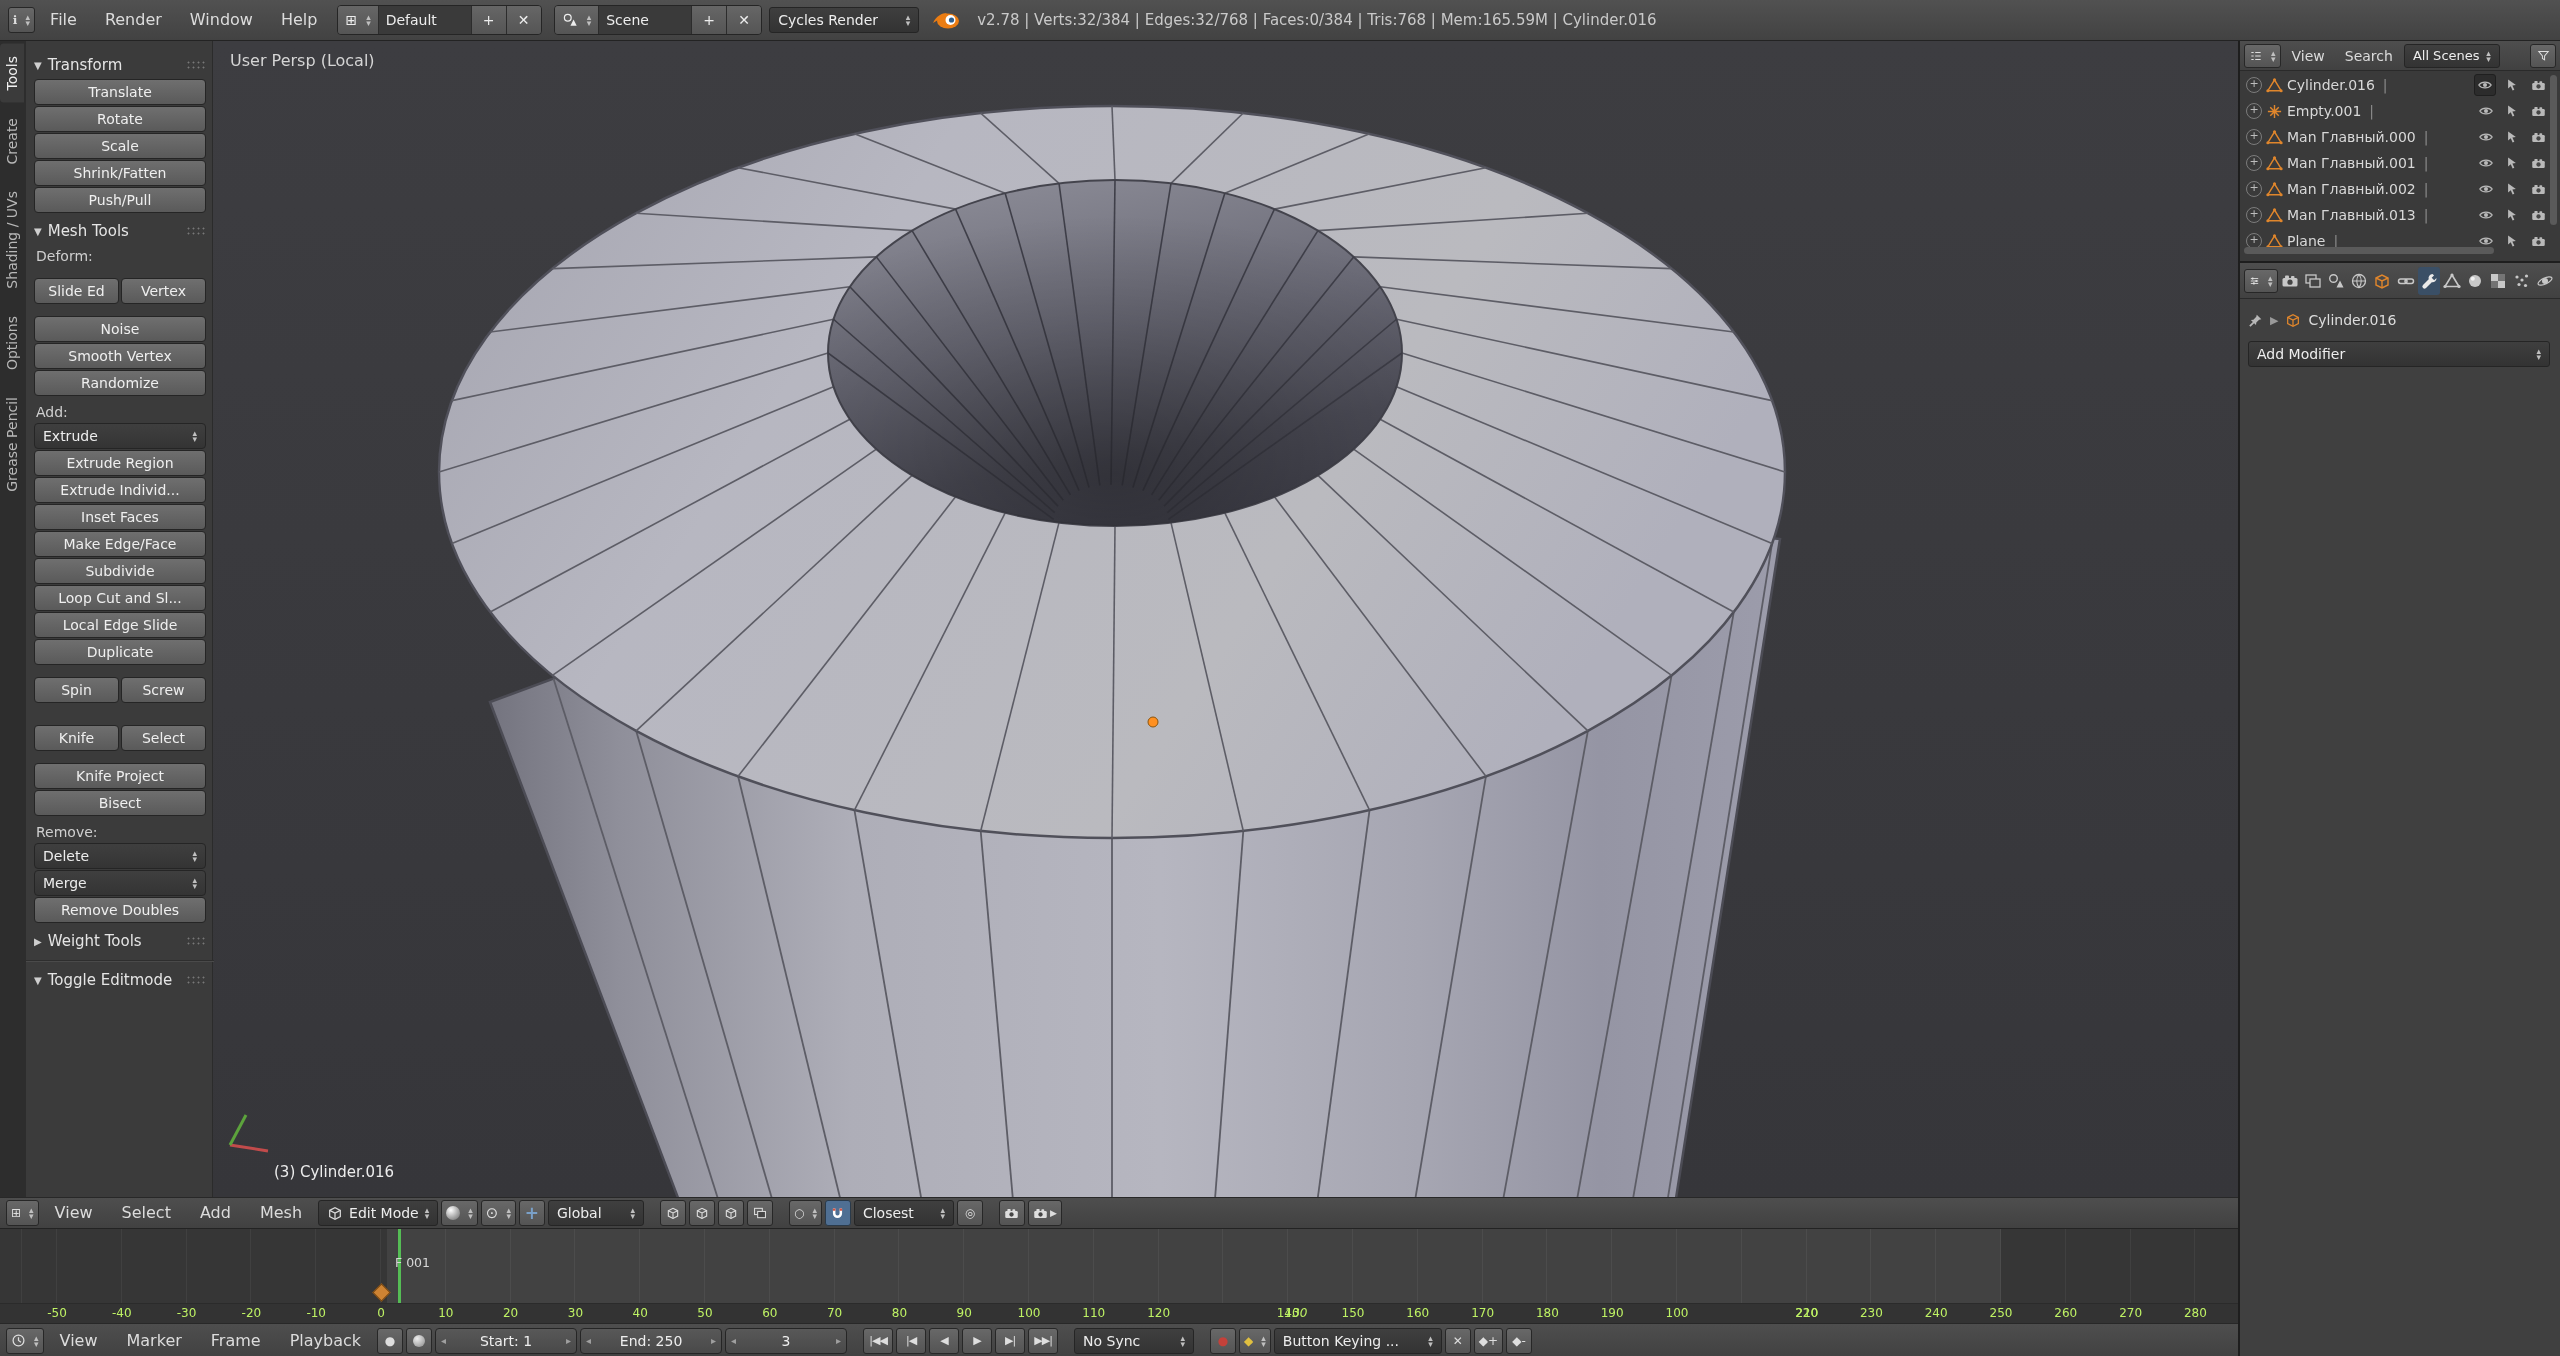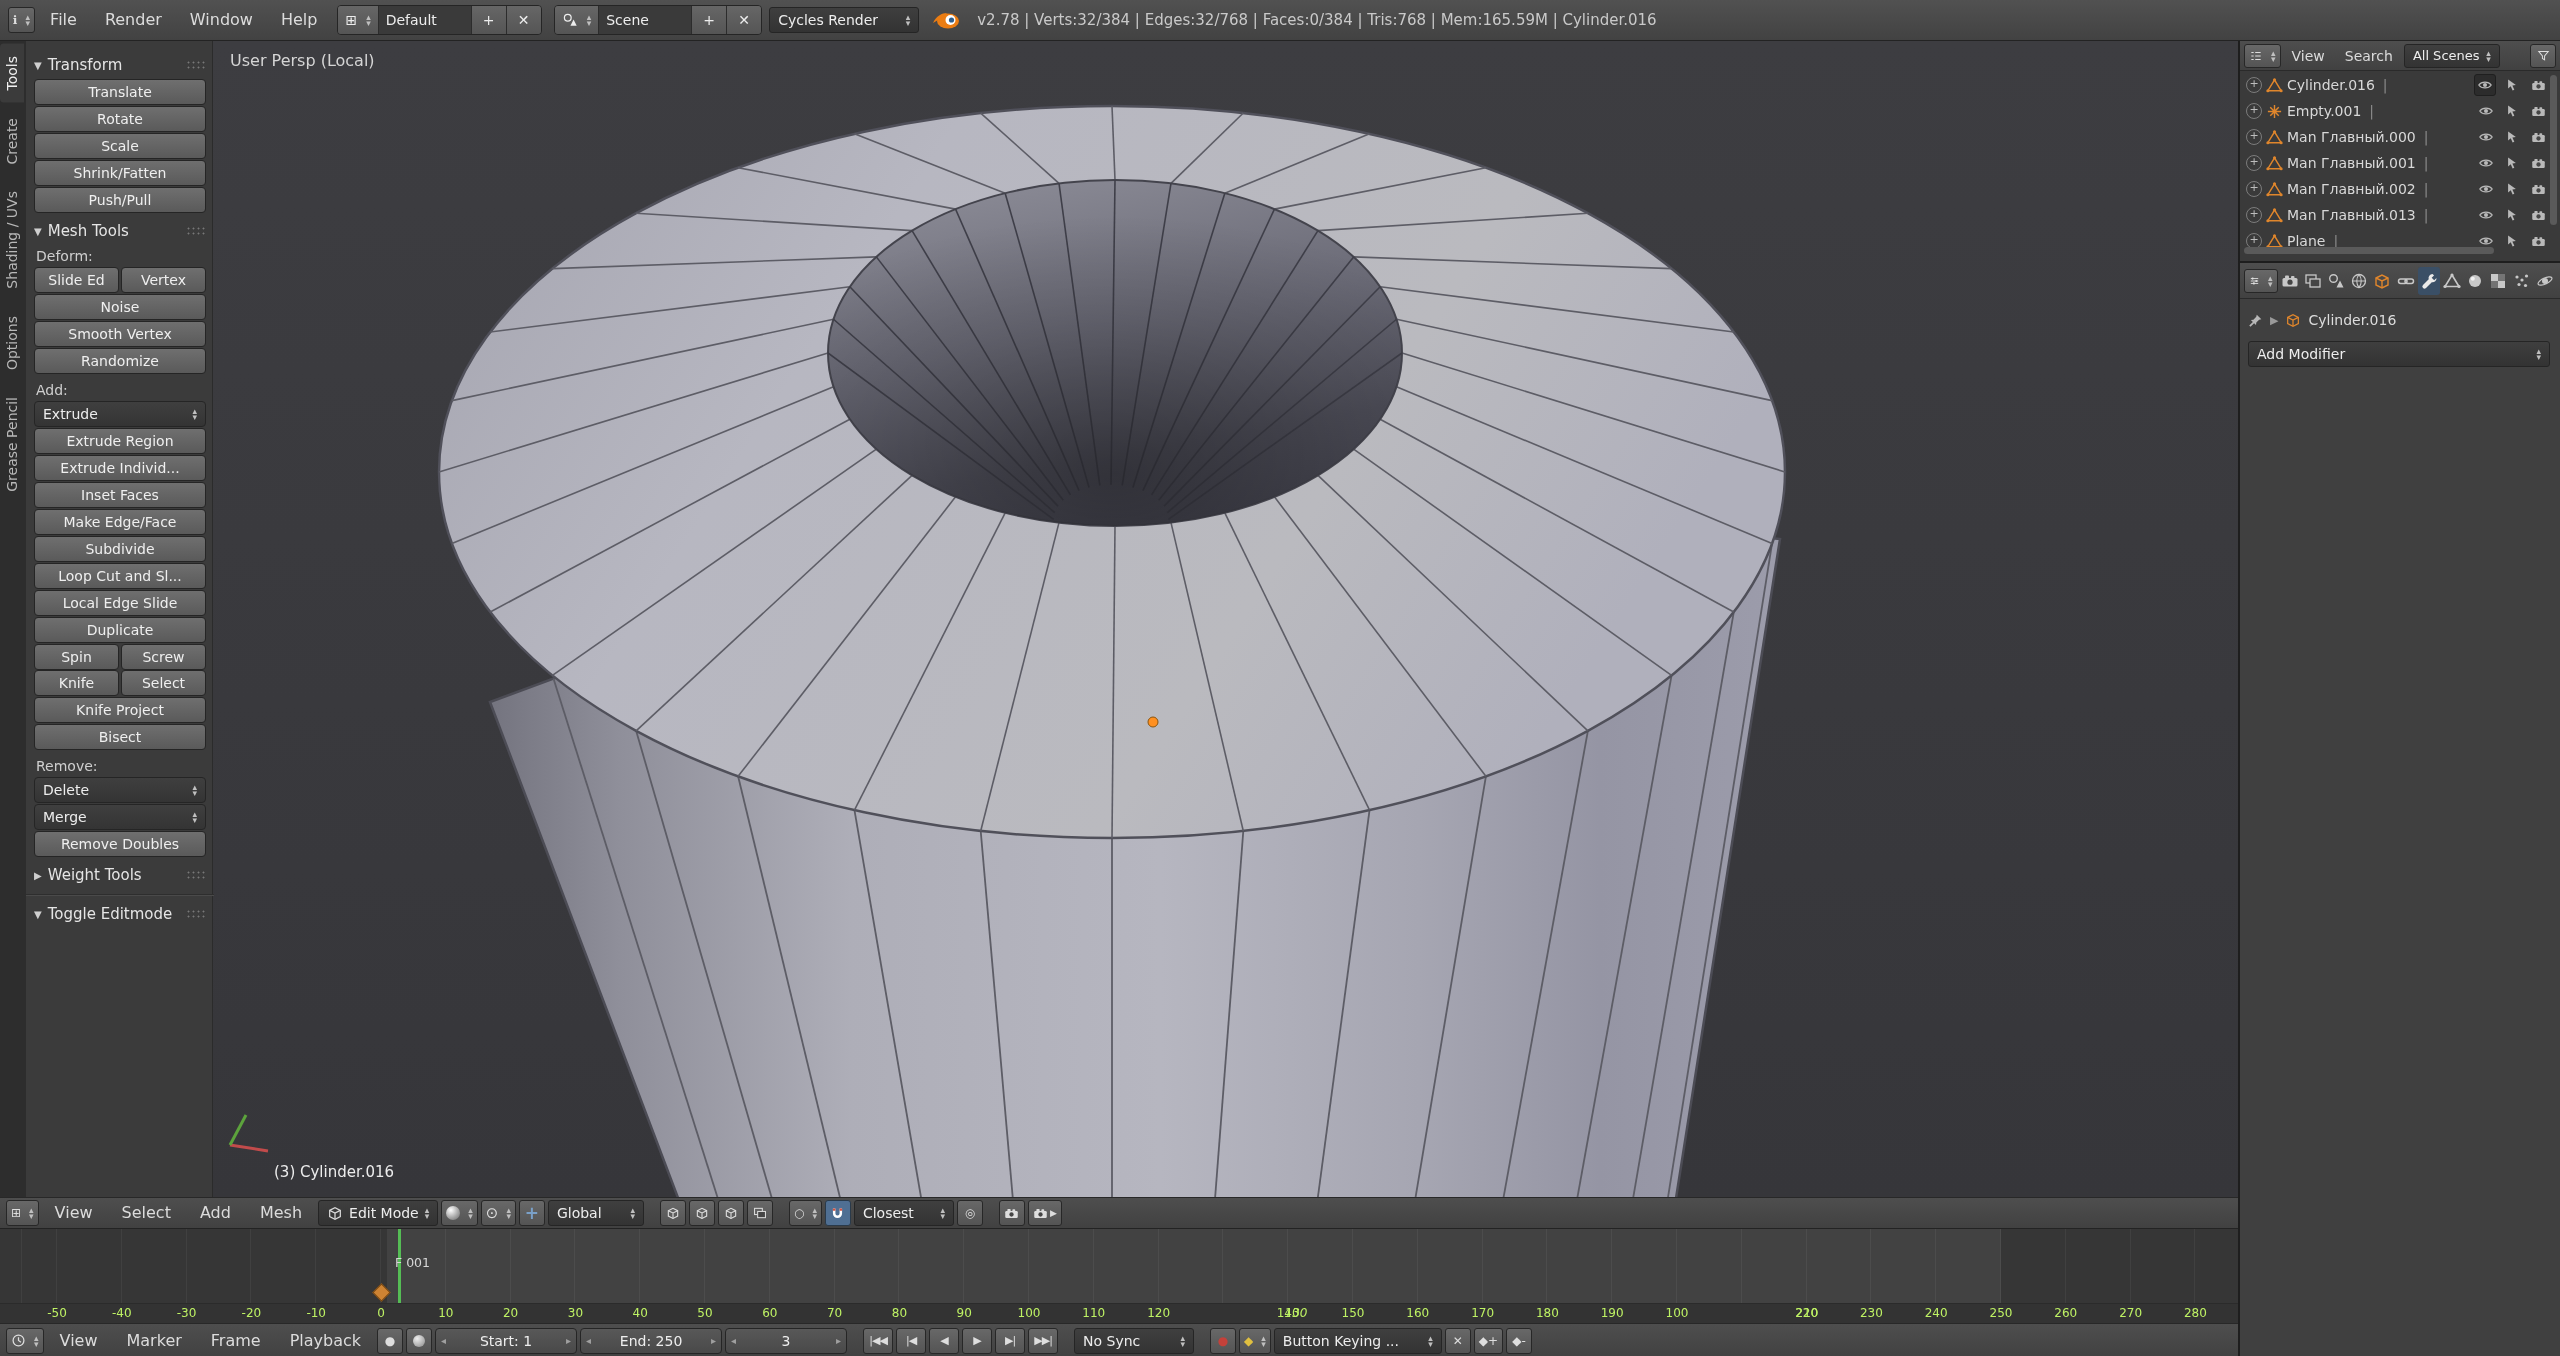--- a/index.html
+++ b/index.html
@@ -52,21 +52,21 @@
   #toolshelf{left:0;top:0;width:212px;height:1156px;background:#3b3b3b;border-right:1px solid #2b2b2b;}
   #tab-col{left:0;top:0;width:26px;height:1156px;background:#2d2d2d;}
   .vtab{writing-mode:vertical-rl;transform:rotate(180deg);font-size:14px;color:#b8b8b8;
     padding:12px 4px;margin:3px 0;border-radius:0 4px 4px 0;cursor:default;}
   .vtab.active{background:#3b3b3b;color:#efefef;}
   #shelf-panels{left:26px;top:0;width:186px;height:1156px;padding:6px 6px 0 8px;box-sizing:border-box;}
   .panel-h{display:flex;align-items:center;color:#e5e5e5;font-size:15px;margin:9px 0 5px;gap:6px;}
   .panel-h .tri{font-size:10px;color:#cfcfcf;}
   .shelf-label{color:#cfcfcf;font-size:14px;margin:8px 2px 3px;}
   .row2{display:flex;gap:2px;}
-  .row2 .btn{flex:1;margin:0 0;text-align:center;}
+  .row2 .btn{flex:1;margin:11px 0;text-align:center;}
   .panel-sep{border-top:1px solid #2e2e2e;border-bottom:1px solid #4a4a4a;margin:10px -8px 4px -8px;}
   
   #timeline{left:0;top:1228px;width:2238px;height:128px;background:#383838;border-top:1px solid #232323;}
   #tl-strip{left:0;top:0;width:2238px;height:74px;background:#363636;overflow:hidden;}
   #tl-range{left:387px;top:0;width:1614px;height:74px;background:#424242;}
   #tl-grid{left:0;top:0;width:2238px;height:74px;
     background:repeating-linear-gradient(90deg,rgba(255,255,255,0.05) 0 1px,transparent 1px 64.8px);
     background-position:56px 0;}
   #tl-playhead{left:398px;top:0;width:3px;height:74px;background:#55bd55;}
   #tl-marker{left:375px;bottom:4px;width:11px;height:11px;transform:rotate(45deg);

